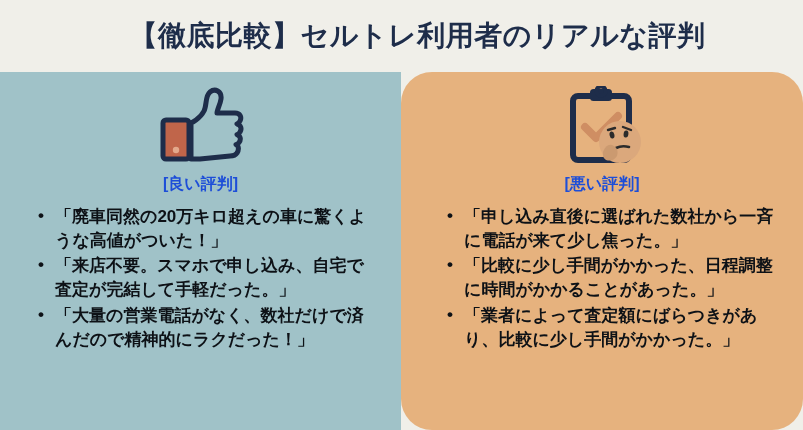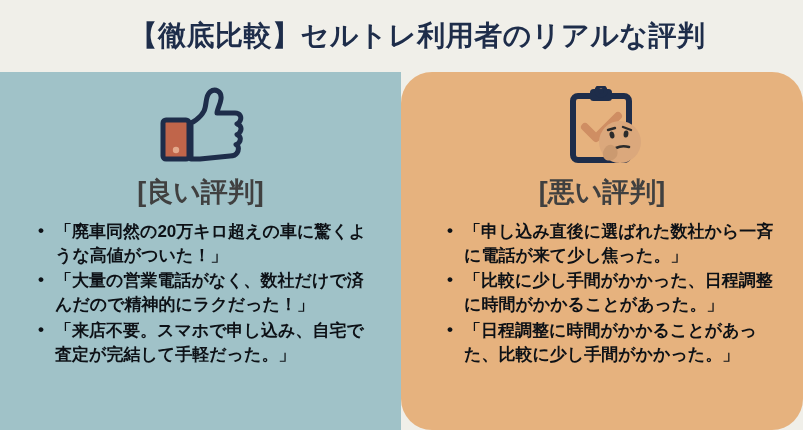--- a/index.html
+++ b/index.html
@@ -72,23 +72,23 @@
     padding-top: 8px;
     box-sizing: border-box;
   }
   .icon-wrap svg {
     display: block;
   }
 
   
   .panel-heading {
     text-align: center;
-    font-size: 27px;
+    font-size: 16px;
     font-weight: bold;
-    color: #404040;
+    color: #1d4ed8;
     margin-top: 2px;
     margin-bottom: 10px;
   }
 
   
   .bullet-list {
     list-style: none;
     margin: 8px;
     padding: 0 14px 0 30px;
   }
@@ -141,22 +141,22 @@
                    C83 39 84 43 82 46 C81 48 79 48.6 79 48.6
                    C83 50 83 54 81 56.6 C80 58 78 58.6 78 58.6
                    C81 60 81 64 79 67 C77.6 69.4 75 70 72 70 L42 73 Z" fill="none" stroke="#1e2d4a" stroke-width="5" stroke-linejoin="round" stroke-linecap="round"></path>
         </svg>
       </div>
 
       <div class="panel-heading">[良い評判]</div>
 
       <ul class="bullet-list">
         <li class="bullet-item">「廃車同然の20万キロ超えの車に驚くような高値がついた！」</li>
+        <li class="bullet-item">「来店不要。スマホで申し込み、自宅で査定が完結して手軽だった。」</li>
         <li class="bullet-item">「大量の営業電話がなく、数社だけで済んだので精神的にラクだった！」</li>
-        <li class="bullet-item">「来店不要。スマホで申し込み、自宅で査定が完結して手軽だった。」</li>
       </ul>
     </div>
 
     <div class="panel panel-bad">
 
       <div class="icon-wrap">
         <svg width="86" height="80" viewBox="0 0 86 80">
 
           <rect x="14" y="10" width="56" height="64" rx="5" fill="none" stroke="#1e2d4a" stroke-width="6"></rect>
 
@@ -174,18 +174,18 @@
 
           <path d="M44 66 Q48 56 55 60 Q60 63 58 70 Q54 76 47 74 Q43 71 44 66 Z" fill="#cb9a70"></path>
         </svg>
       </div>
 
       <div class="panel-heading">[悪い評判]</div>
 
       <ul class="bullet-list">
         <li class="bullet-item">「申し込み直後に選ばれた数社から一斉に電話が来て少し焦った。」</li>
         <li class="bullet-item">「比較に少し手間がかかった、日程調整に時間がかかることがあった。」</li>
-        <li class="bullet-item">「日程調整に時間がかかることがあった、比較に少し手間がかかった。」</li>
+        <li class="bullet-item">「業者によって査定額にばらつきがあり、比較に少し手間がかかった。」</li>
       </ul>
     </div>
 
   </div>
 </div>
 
 </body></html>

